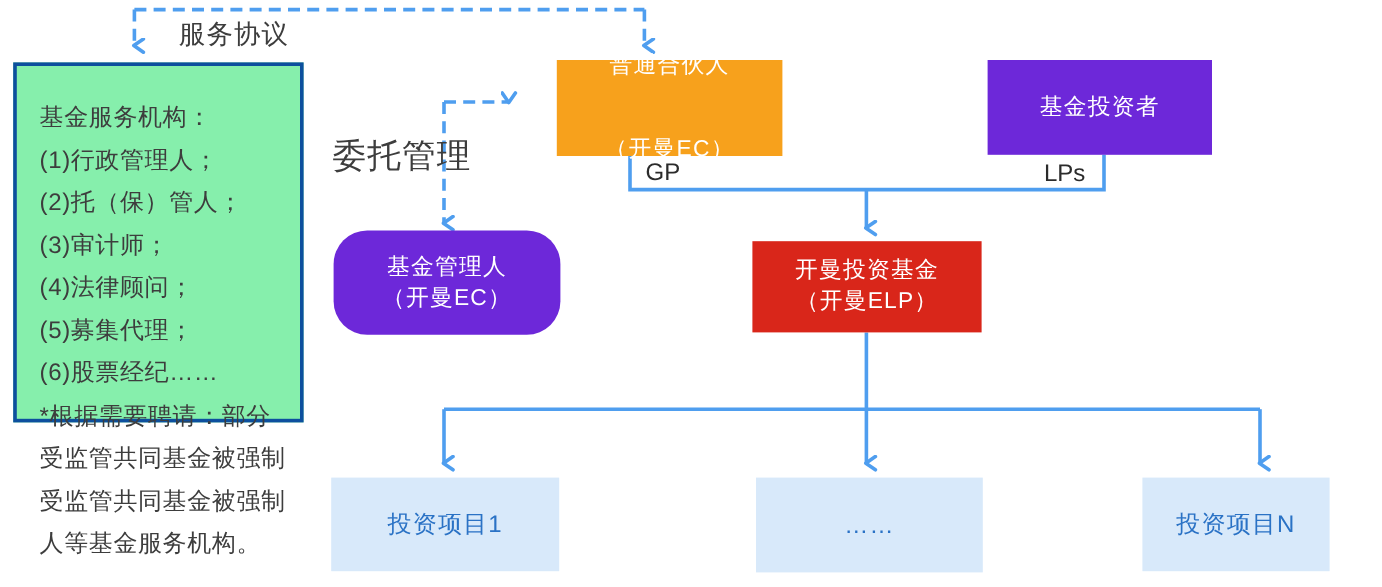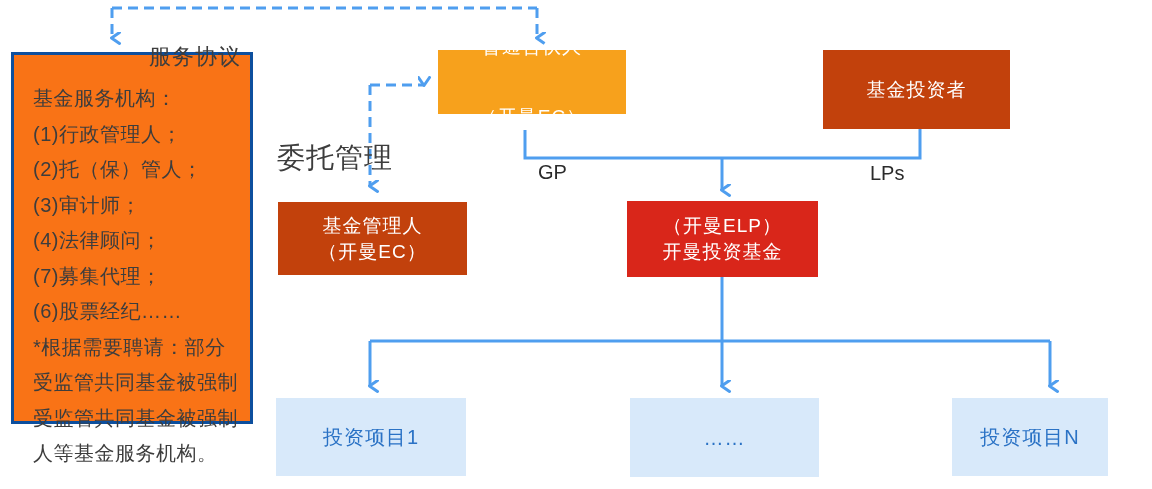--- a/index.html
+++ b/index.html
@@ -3,49 +3,49 @@
 <meta charset="utf-8">
 <style>
   html,body{margin:0;padding:0;background:#ffffff;}
   *{box-sizing:border-box;}
   body{font-family:"Liberation Sans","DejaVu Sans",sans-serif;}
   .stage{position:relative;width:1152px;height:489px;background:#ffffff;overflow:hidden;}
   .stage svg.wires{position:absolute;left:0;top:0;width:1152px;height:489px;pointer-events:none;}
 
   
   .service-box{
-    position:absolute;left:11px;top:52px;width:242px;height:372px;
-    border:3px solid #0d4f9e;background:#f97316;
+    position:absolute;left:11px;top:52px;width:242px;height:300px;
+    border:3px solid #0d4f9e;background:#86efac;
     padding:26px 10px 12px 19px;
   }
   .service-line{
     font-size:20px;line-height:35.5px;color:#3d3d3d;letter-spacing:0.5px;white-space:nowrap;
   }
 
   
   .node{
     position:absolute;display:flex;flex-direction:column;align-items:center;justify-content:center;
     text-align:center;font-size:19px;line-height:26px;color:#ffffff;letter-spacing:1px;
   }
   .node-orange{background:#f7a11c;}
-  .node-blue{background:#c2410c;text-align:right;}
+  .node-blue{background:#6d28d9;text-align:right;}
   .node-red{background:#d9261a;}
   .node-light{
     background:#d8e9fa;color:#2a72c5;font-size:20px;
   }
-  .n-gp{left:438px;top:50px;width:188px;height:64px;gap:44px;}
+  .n-gp{left:464px;top:50px;width:188px;height:80px;gap:44px;}
   .n-investors{left:823px;top:50px;width:187px;height:79px;}
-  .n-manager{left:278px;top:202px;width:189px;height:73px;}
+  .n-manager{left:278px;top:192px;width:189px;height:87px;border-radius:28px;}
   .n-fund{left:627px;top:201px;width:191px;height:76px;}
   .n-proj1{left:276px;top:398px;width:190px;height:78px;}
   .n-proj2{left:630px;top:398px;width:189px;height:79px;}
   .n-proj3{left:952px;top:398px;width:156px;height:78px;}
 
   
-  .float-label{position:absolute;color:#3d3d3d;white-space:nowrap;margin-top:28px;}
+  .float-label{position:absolute;color:#3d3d3d;white-space:nowrap;}
   .lbl-service{left:149px;top:14px;font-size:22px;letter-spacing:1px;}
   .lbl-entrust{left:277px;top:111px;font-size:28px;letter-spacing:1px;}
   .lbl-gp{left:538px;top:133px;font-size:20px;color:#2b2b2b;}
   .lbl-lps{left:870px;top:134px;font-size:20px;color:#2b2b2b;}
 </style>
 </head>
 <body>
 
 <div class="stage">
 
@@ -71,21 +71,21 @@
     <path d="M370 341 V386" fill="none" stroke="#4f9eef" stroke-width="3" marker-end="url(#arrow)"></path>
     <path d="M1050 341 V386" fill="none" stroke="#4f9eef" stroke-width="3" marker-end="url(#arrow)"></path>
   </svg>
 
   <div class="service-box">
     <div class="service-line">基金服务机构：</div>
     <div class="service-line">(1)行政管理人；</div>
     <div class="service-line">(2)托（保）管人；</div>
     <div class="service-line">(3)审计师；</div>
     <div class="service-line">(4)法律顾问；</div>
-    <div class="service-line">(7)募集代理；</div>
+    <div class="service-line">(5)募集代理；</div>
     <div class="service-line">(6)股票经纪……</div>
     <div class="service-line">*根据需要聘请：部分</div>
     <div class="service-line">受监管共同基金被强制</div>
     <div class="service-line">受监管共同基金被强制</div>
     <div class="service-line">人等基金服务机构。</div>
   </div>
 
   <div class="float-label lbl-service">服务协议</div>
   <div class="float-label lbl-entrust">委托管理</div>
   <div class="float-label lbl-gp">GP</div>
@@ -99,22 +99,22 @@
   <div class="node node-blue n-investors">
     <div>基金投资者</div>
   </div>
 
   <div class="node node-blue n-manager">
     <div>基金管理人</div>
     <div>（开曼EC）</div>
   </div>
 
   <div class="node node-red n-fund">
+    <div>开曼投资基金</div>
     <div>（开曼ELP）</div>
-    <div>开曼投资基金</div>
   </div>
 
   <div class="node node-light n-proj1">
     <div>投资项目1</div>
   </div>
 
   <div class="node node-light n-proj2">
     <div>……</div>
   </div>
 

